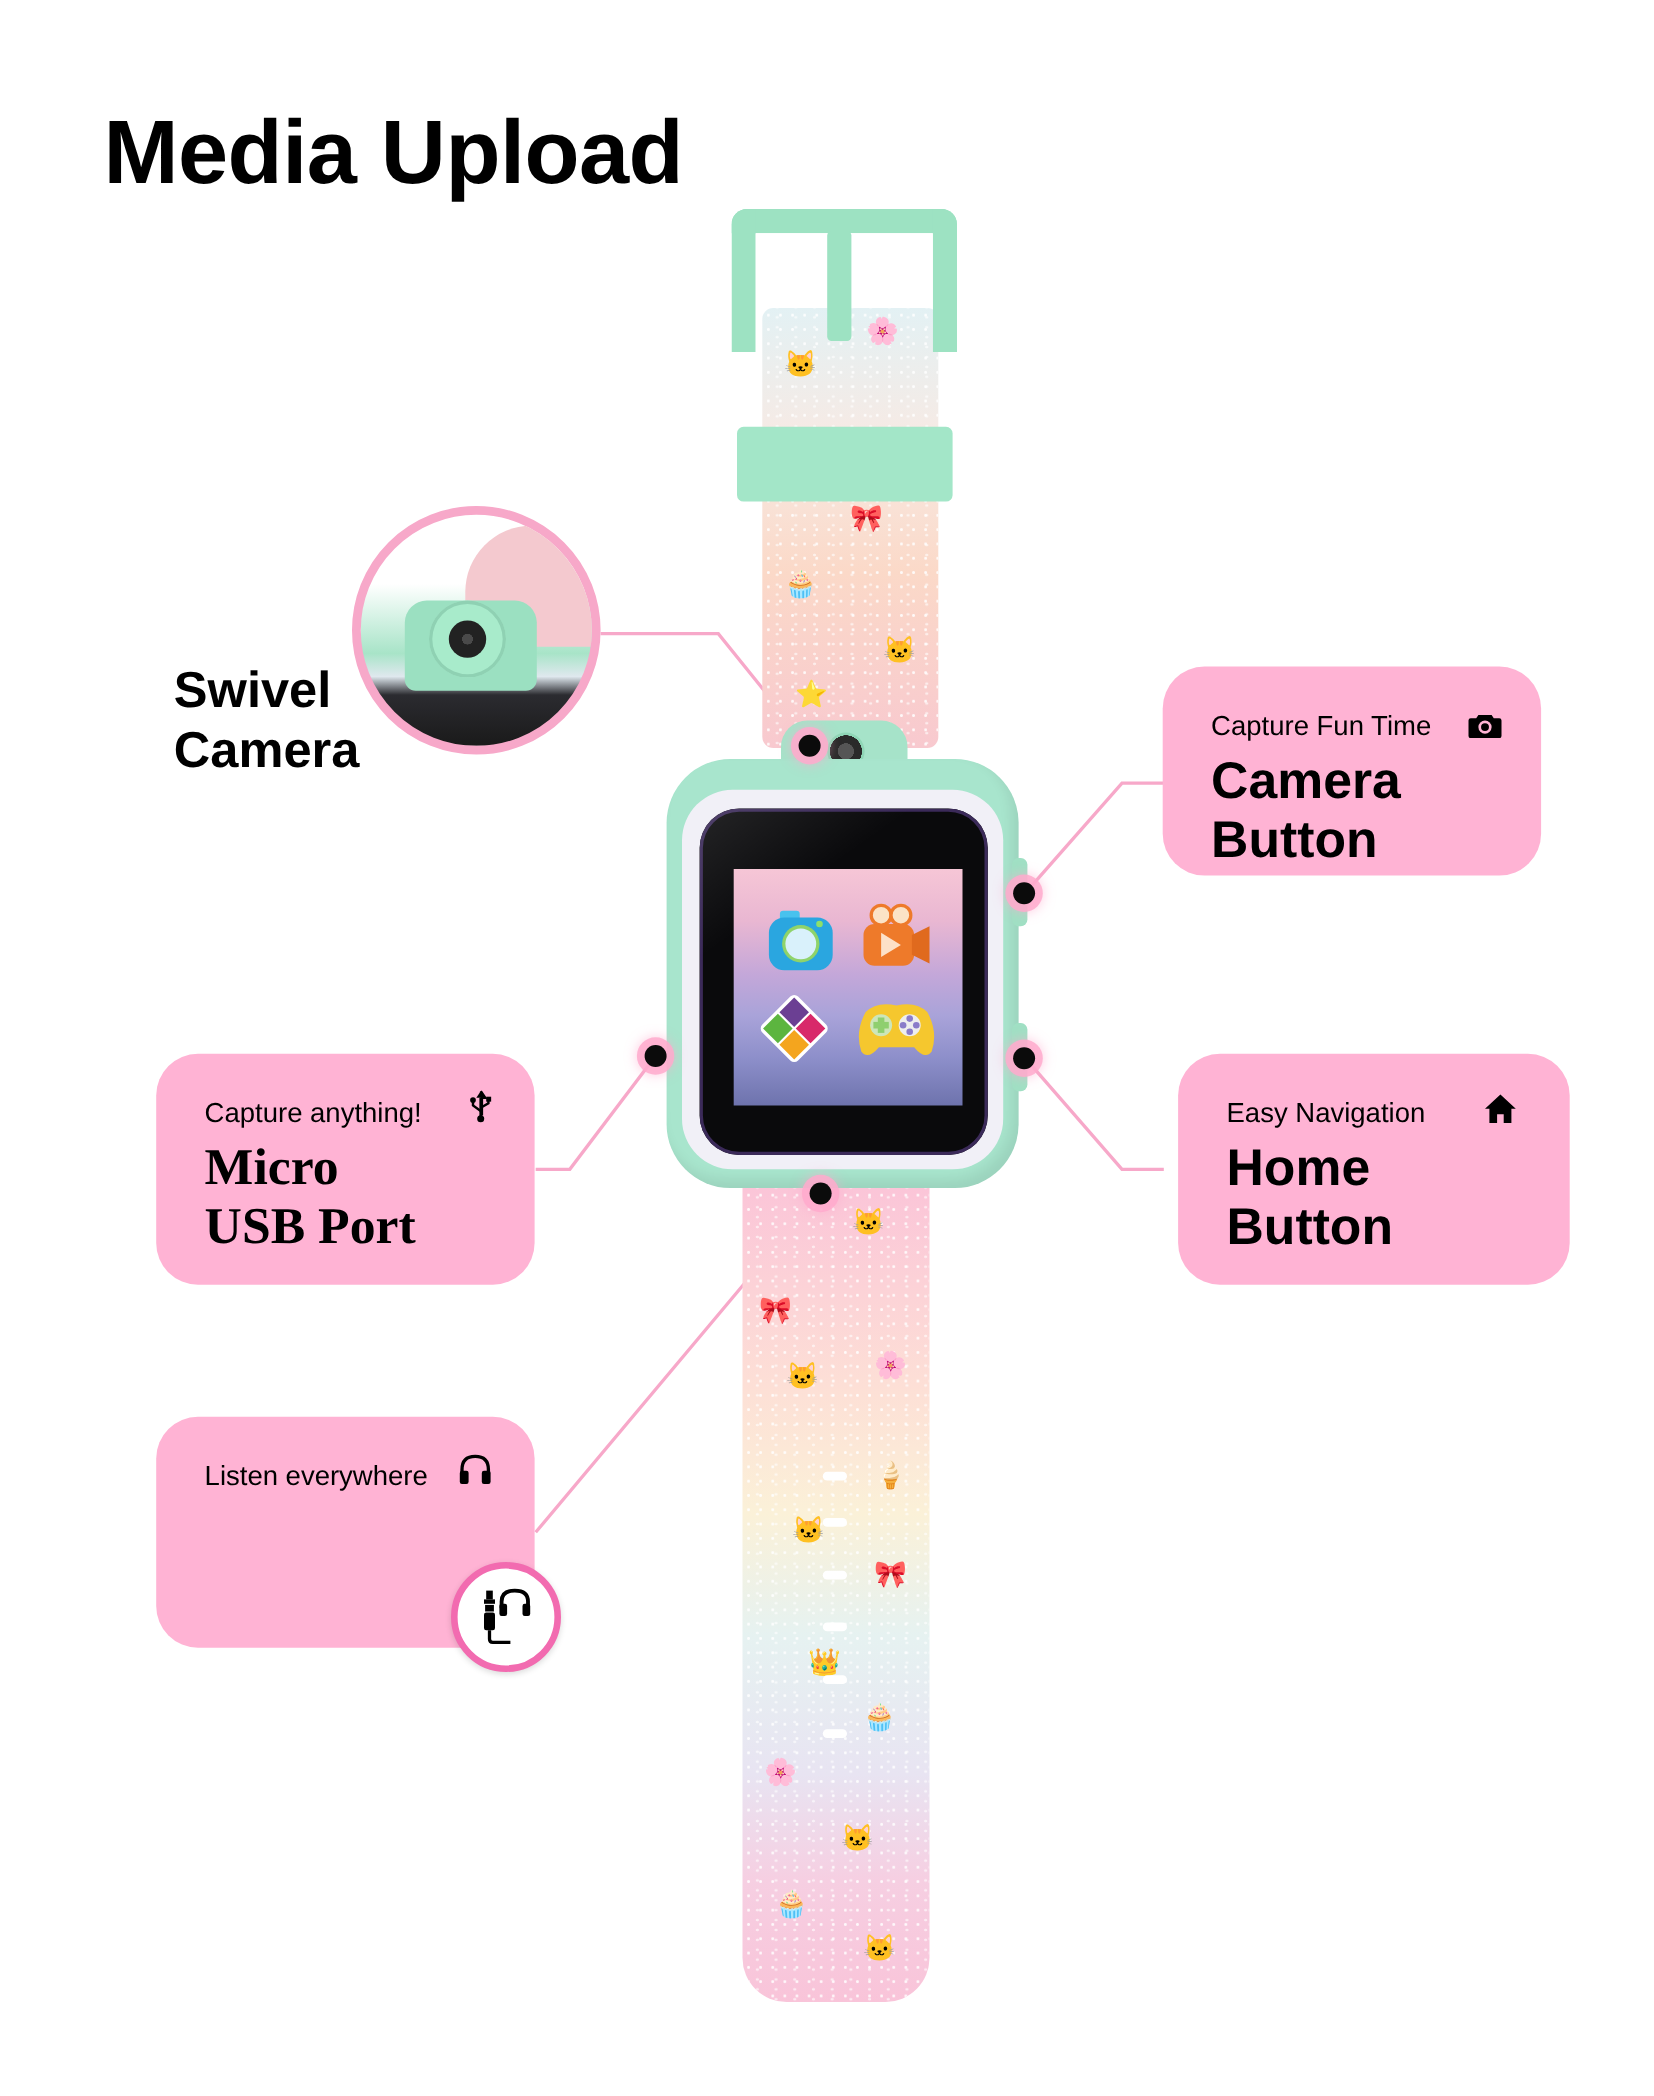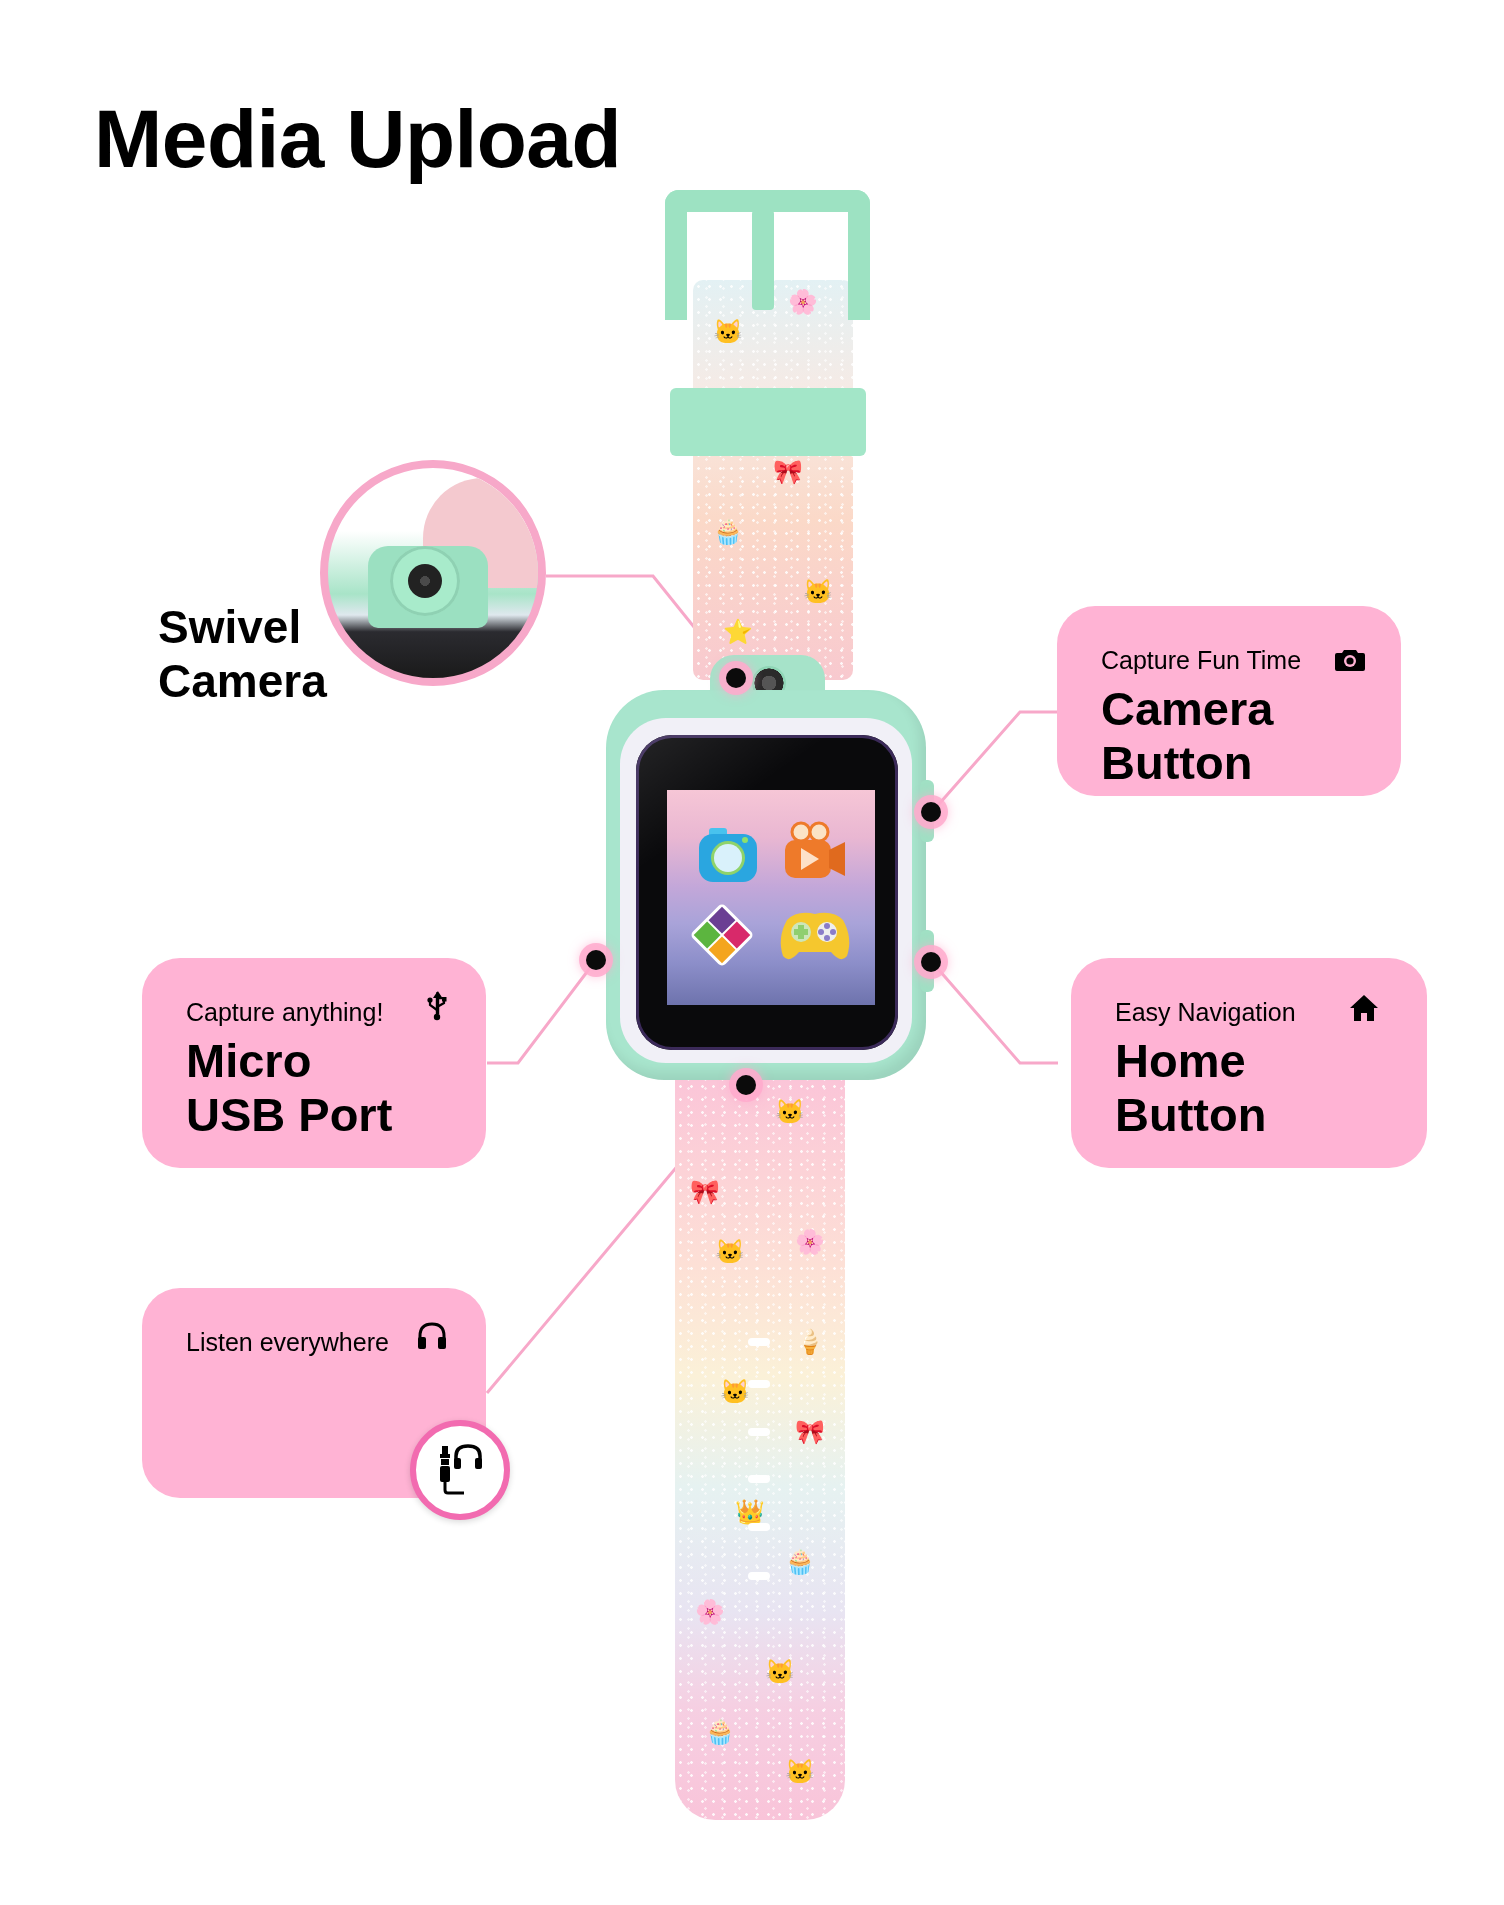--- a/index.html
+++ b/index.html
@@ -208,21 +208,21 @@
   <svg class="icon" style="left:279px;top:32px;" viewBox="0 0 32 32">
     <path d="M16 2 L20 8 L17 8 L17 24" stroke="#000" stroke-width="2.4" fill="#000"></path>
     <polygon points="16,2 20,8 12,8" fill="#000"></polygon>
     <line x1="16" y1="8" x2="16" y2="26" stroke="#000" stroke-width="2.4"></line>
     <path d="M16 20 L9 15 L9 11" stroke="#000" stroke-width="2.2" fill="none"></path>
     <circle cx="9" cy="10" r="2.6" fill="#000"></circle>
     <path d="M16 17 L23 13 L23 10" stroke="#000" stroke-width="2.2" fill="none"></path>
     <rect x="21" y="7" width="4.5" height="4.5" fill="#000"></rect>
     <circle cx="16" cy="27" r="3.2" fill="#000"></circle>
   </svg>
-  <div class="head" style="left:44px;top:76px;">
+  <div class="head" style="left:44px;top:76px;font-family:Liberation Serif, serif;">
     <div>Micro</div>
     <div>USB Port</div>
   </div>
 </div>
 
 <div class="callout" style="left:1071px;top:958px;width:356px;height:210px;">
   <div class="sub" style="left:44px;top:40px;">Easy Navigation</div>
   <svg class="icon" style="left:277px;top:34px;" viewBox="0 0 32 32">
     <path d="M16 3 L30 16 L26 16 L26 29 L19 29 L19 21 L13 21 L13 29 L6 29 L6 16 L2 16Z" fill="#000"></path>
   </svg>

